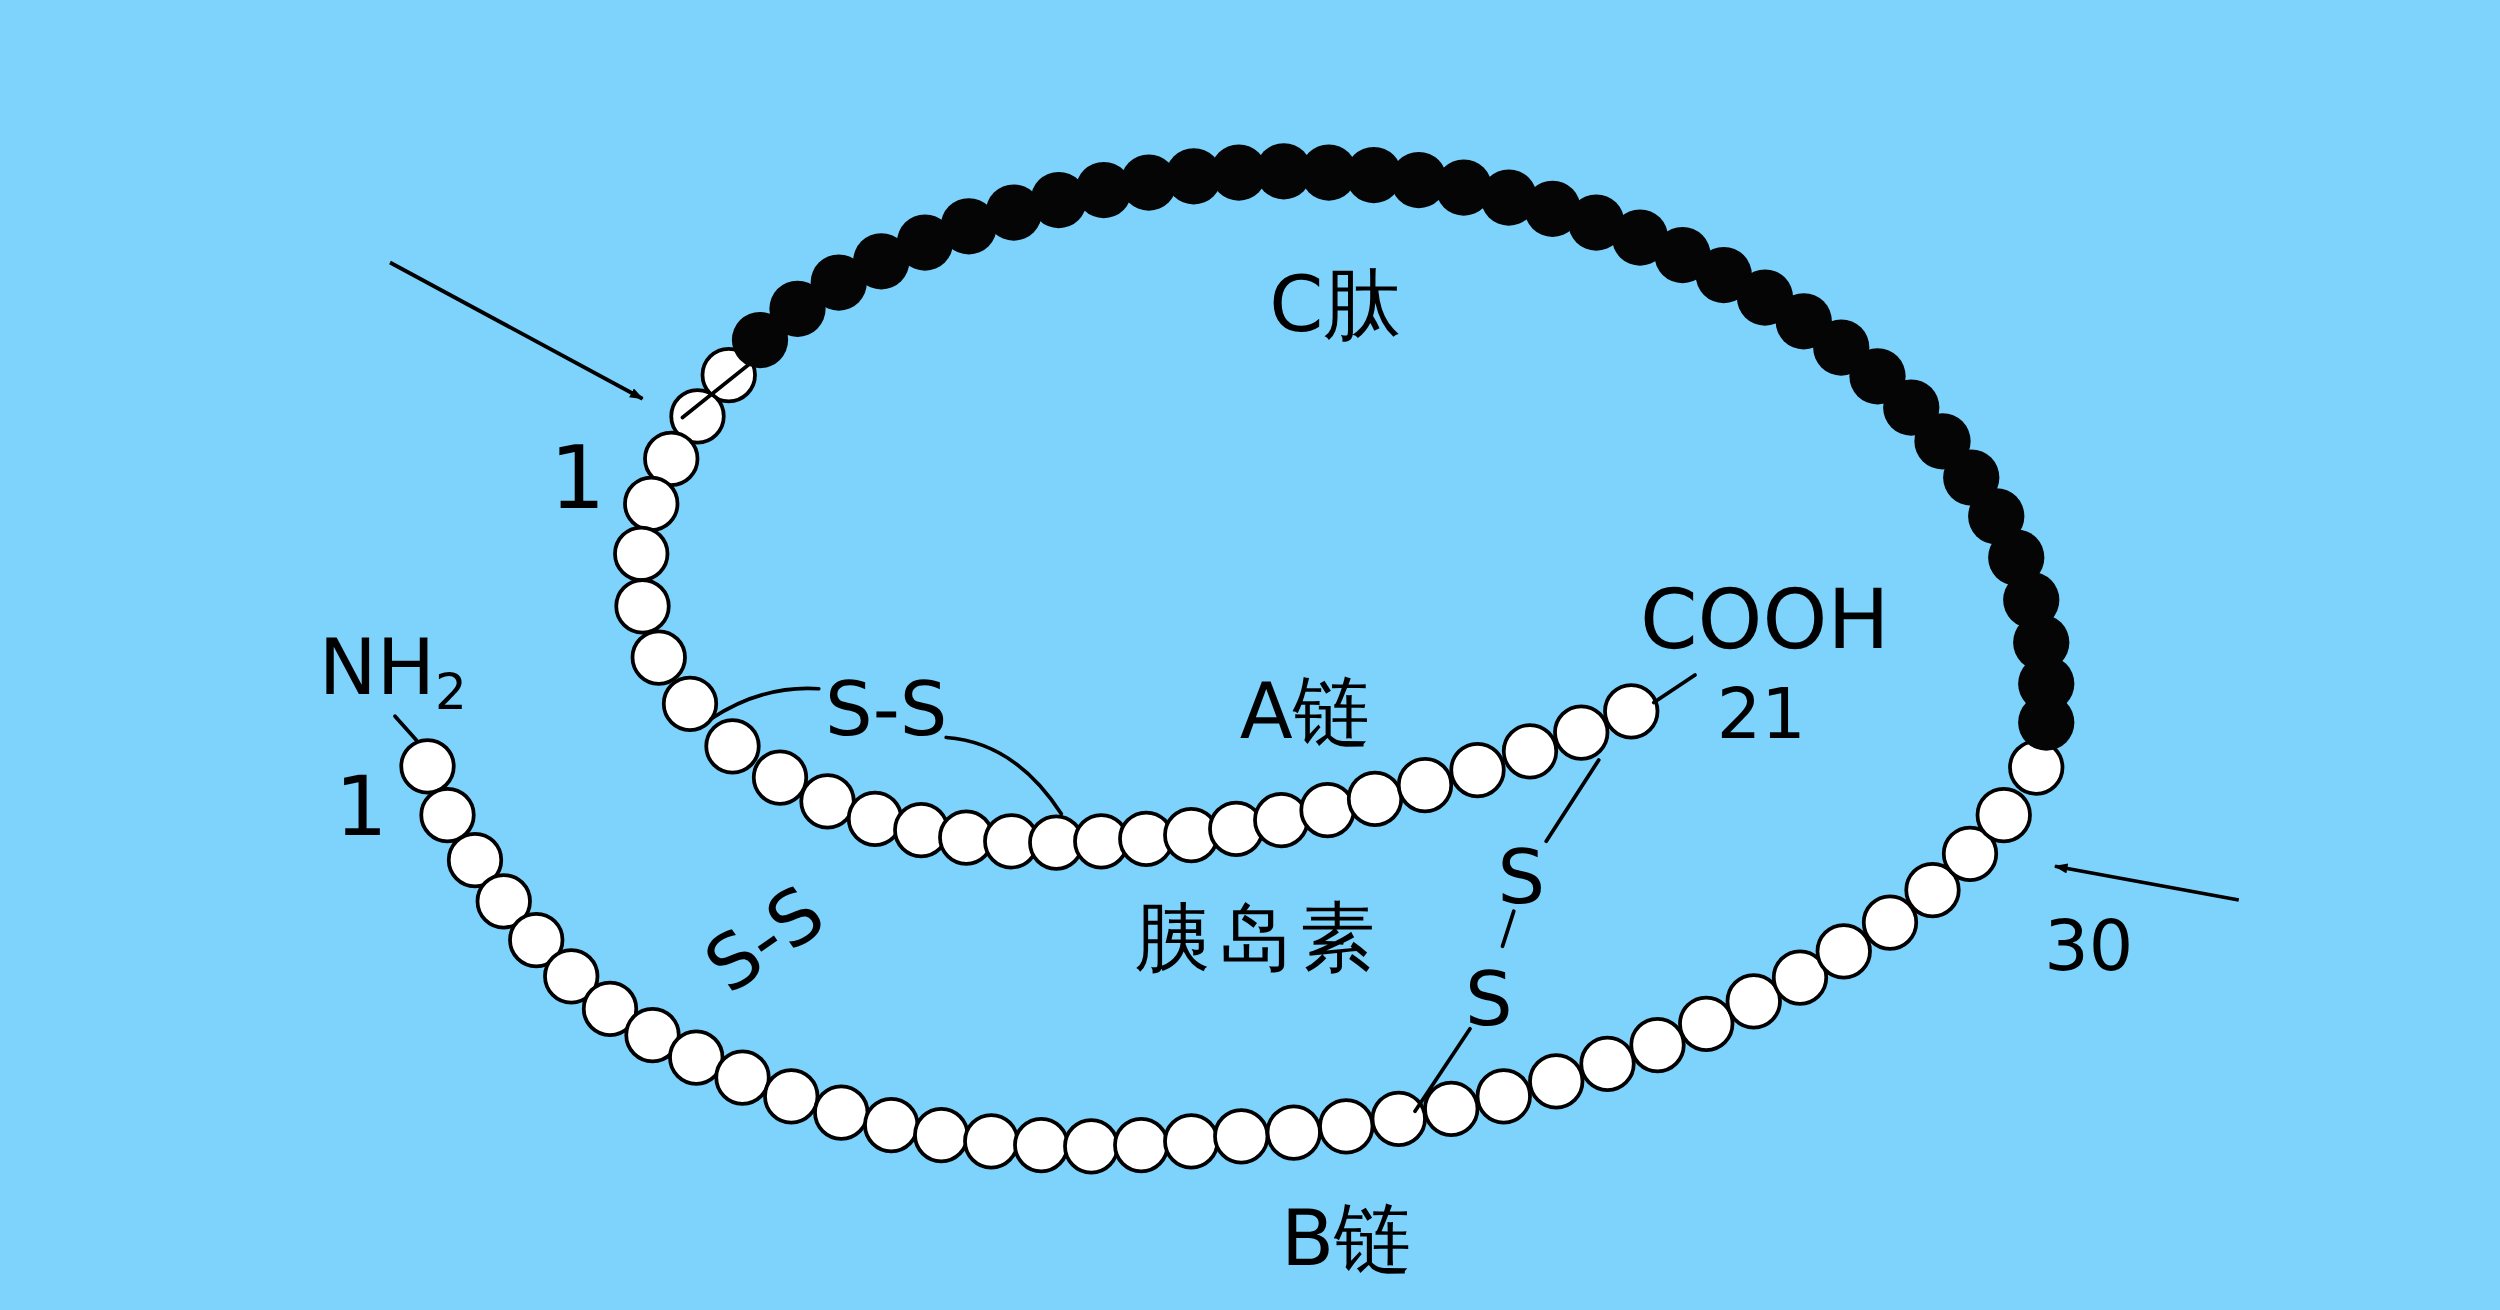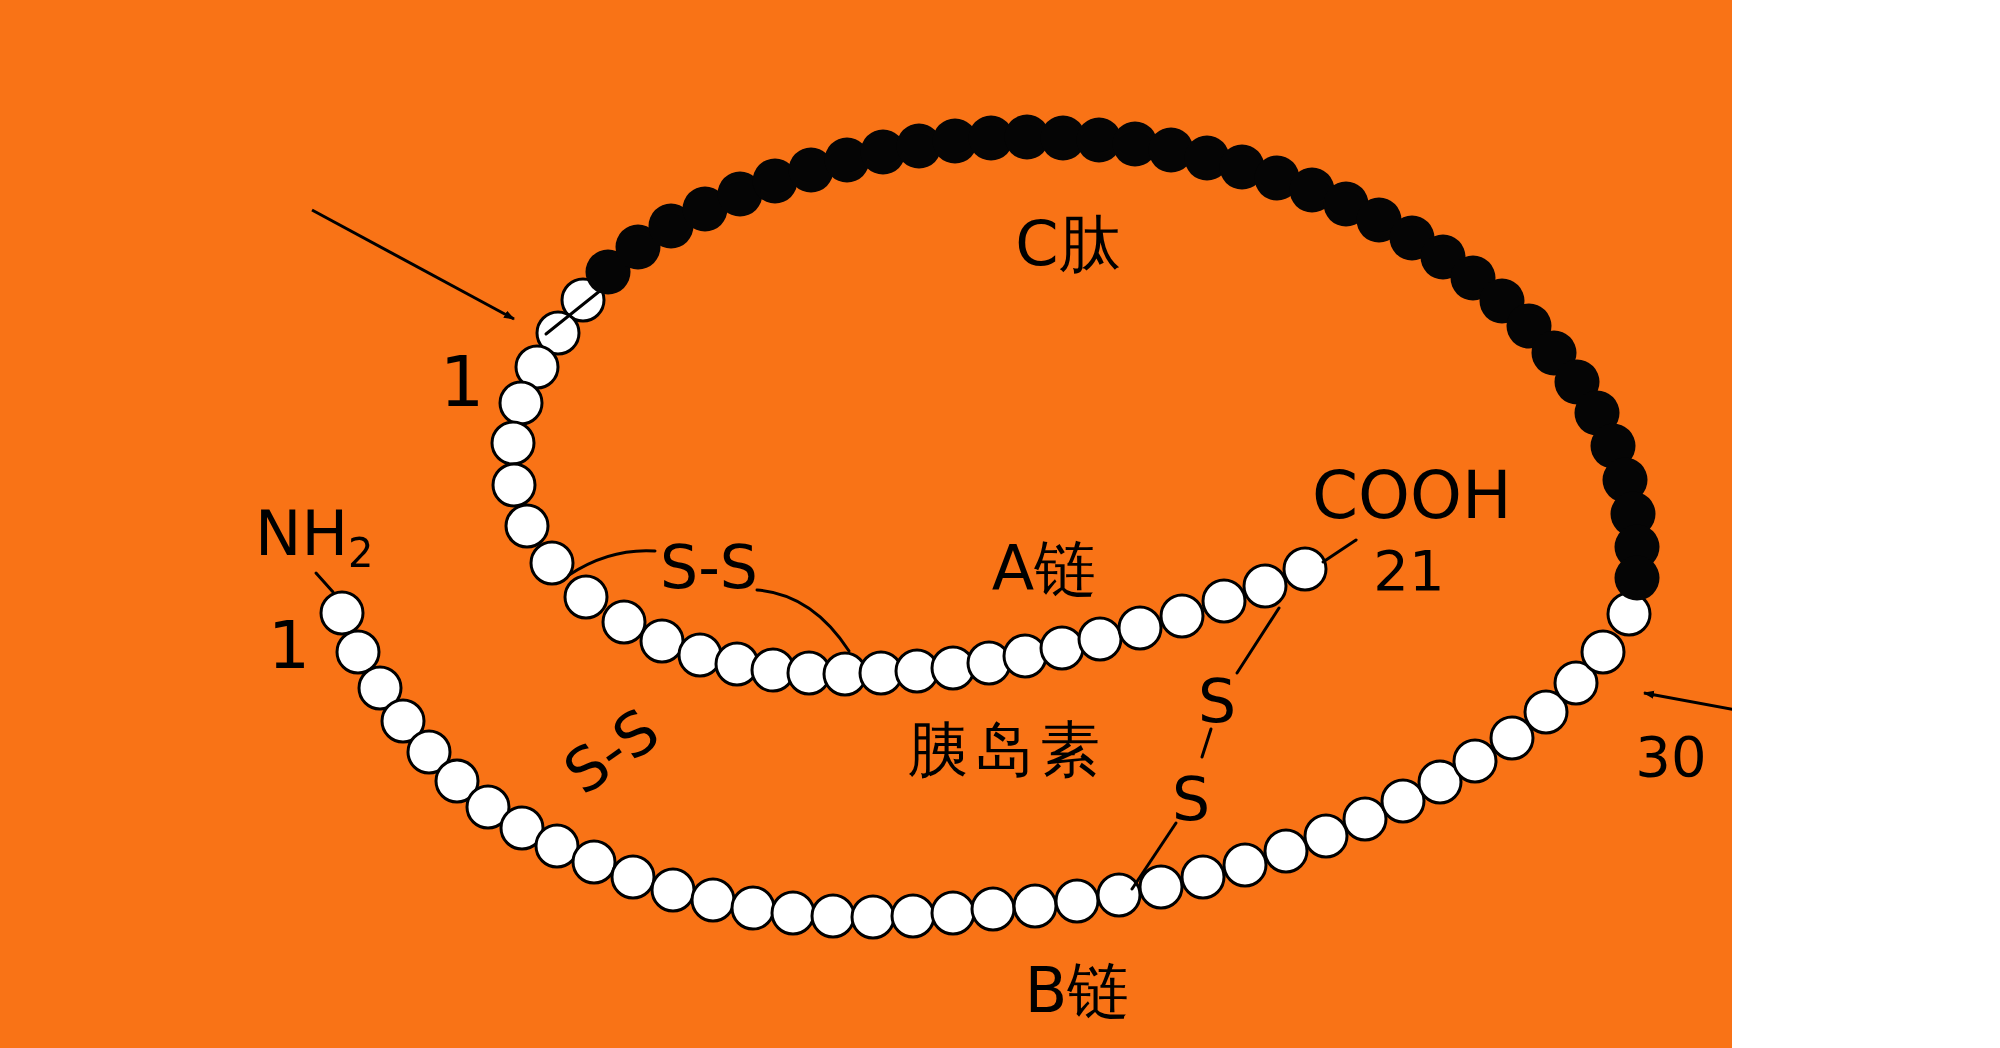--- a/index.html
+++ b/index.html
@@ -1,19 +1,19 @@
 <!DOCTYPE html>
 <html><head>
 <meta charset="utf-8">
 <style>
   html,body { margin:0; padding:0; background:#ffffff; }
   .stage {
     position:relative;
-    width:1732px; height:1048px;
-    background:#f97316;
+    width:2000px; height:1048px;
+    background:#7dd3fc;
     overflow:hidden;
     font-family:"DejaVu Sans","Liberation Sans",sans-serif;
   }
   svg { display:block; width:2000px; height:1048px; }
   .bead-white { fill:#ffffff; stroke:#000000; stroke-width:3; }
   .bead-black { fill:#050505; stroke:none; }
   .bond { fill:none; stroke:#000000; stroke-width:3; stroke-linecap:round; }
   .arrow-line { fill:none; stroke:#000000; stroke-width:3; }
   .lbl { fill:#000000; font-family:"DejaVu Sans","Liberation Sans",sans-serif; }
 </style>

